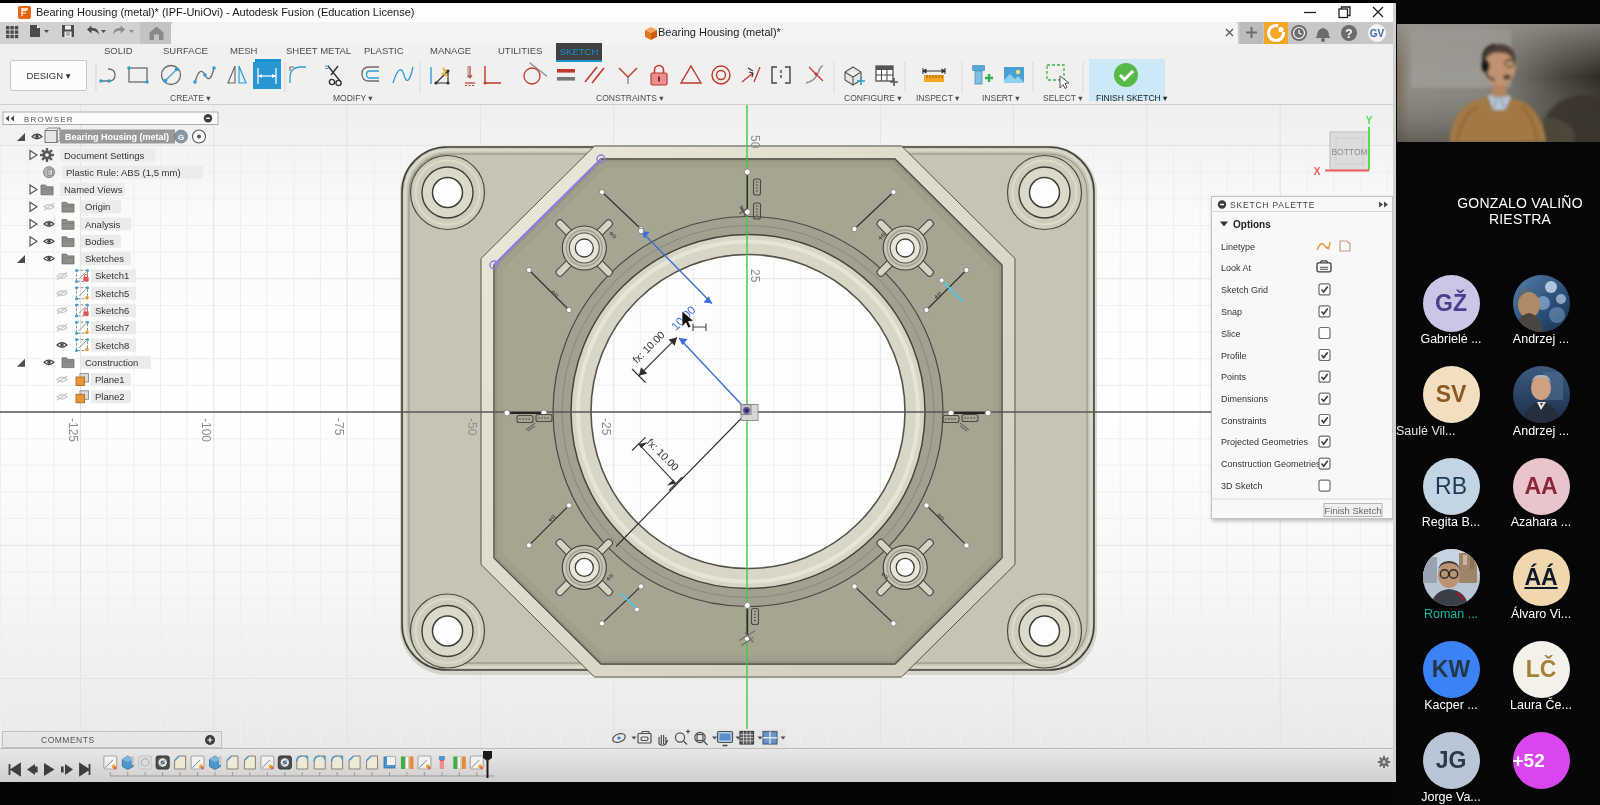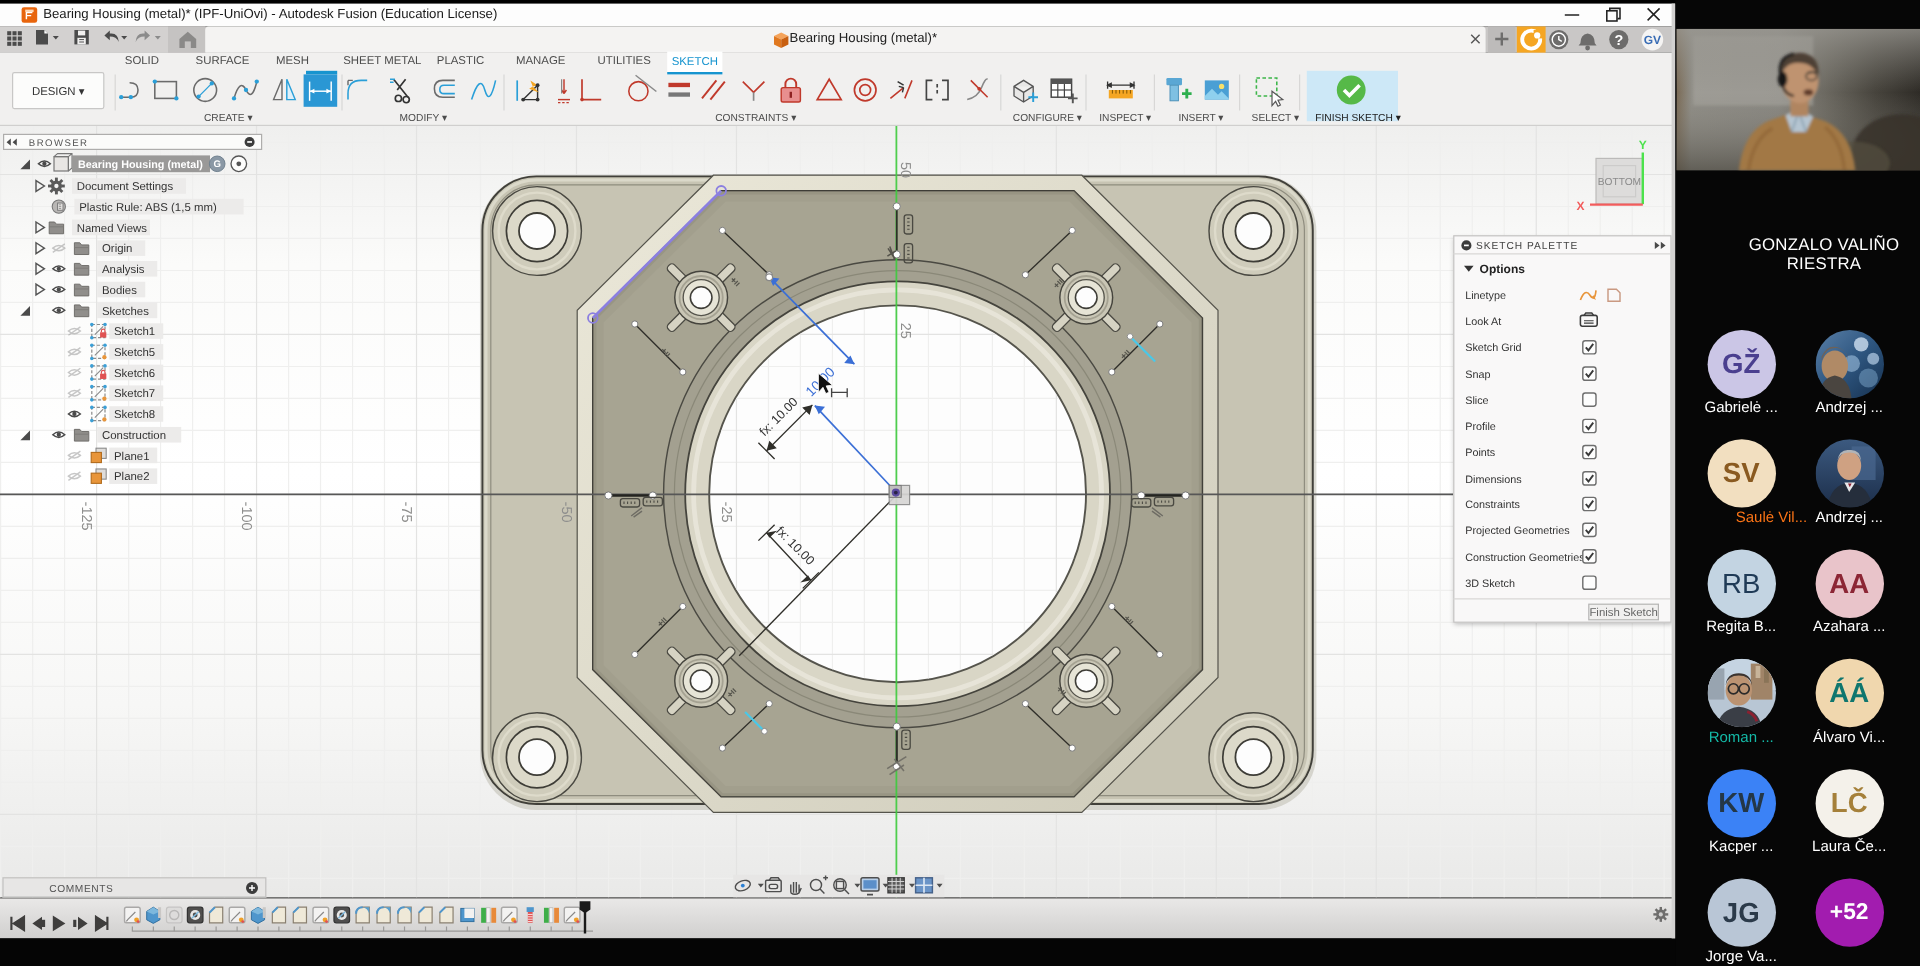--- a/index.html
+++ b/index.html
@@ -24,21 +24,21 @@
 </div>
 
 <div class="abs" style="left:0;top:44px;width:1396px;height:61px;background:#f1f0ef;border-bottom:1px solid #d0cfce;"></div>
 <div class="rtab" style="left:104px;">SOLID</div>
 <div class="rtab" style="left:163px;">SURFACE</div>
 <div class="rtab" style="left:230px;">MESH</div>
 <div class="rtab" style="left:286px;">SHEET METAL</div>
 <div class="rtab" style="left:364px;">PLASTIC</div>
 <div class="rtab" style="left:430px;">MANAGE</div>
 <div class="rtab" style="left:498px;">UTILITIES</div>
-<div class="abs" style="left:556px;top:43px;width:46px;height:19px;background:#ffffff;border-bottom:2.5px solid #1694cf;font-size:9.5px;color:#1694cf;text-align:center;padding-top:2.5px;">SKETCH</div>
+<div class="abs" style="left:556px;top:43px;width:46px;height:19px;background:#404040;border-bottom:2.5px solid #1694cf;font-size:9.5px;color:#1694cf;text-align:center;padding-top:2.5px;">SKETCH</div>
 <div class="abs" style="left:255px;top:59px;width:26px;height:2.5px;background:#1694cf;"></div>
 <div class="abs" style="left:10px;top:60px;width:77px;height:31px;background:#fcfcfb;border:1px solid #c8c7c6;border-radius:2px;font-size:9.5px;color:#333;text-align:center;padding-top:9px;">DESIGN ▾</div>
 <div class="glabel" style="left:170px;">CREATE ▾</div>
 <div class="glabel" style="left:333px;">MODIFY ▾</div>
 <div class="glabel" style="left:596px;">CONSTRAINTS ▾</div>
 <div class="glabel" style="left:844px;">CONFIGURE ▾</div>
 <div class="glabel" style="left:916px;">INSPECT ▾</div>
 <div class="glabel" style="left:982px;">INSERT ▾</div>
 <div class="glabel" style="left:1043px;">SELECT ▾</div>
 <div class="abs" style="left:1089px;top:59px;width:76px;height:42px;background:#cde8f7;"></div>
@@ -1102,21 +1102,21 @@
         <circle cx="48" cy="24" r="5" fill="#b8d0e8" opacity="0.7"></circle>
 <circle cx="30" cy="28" r="7" fill="#9ec0dd" opacity="0.6"></circle>
         <circle cx="44" cy="40" r="8" fill="#7da8cc" opacity="0.5"></circle>
 <ellipse cx="16" cy="30" rx="11" ry="13" fill="#b08a66"></ellipse>
 <path d="M5 26 Q8 14 18 15 Q26 16 27 25 Q27 18 20 15 Q10 11 5 22 Z" fill="#6e6258"></path>
 <path d="M2 57 Q4 40 16 38 Q28 40 30 57 Z" fill="#4a4540"></path>
 </g>
     </svg>
 <div style="position:absolute;left:90px;top:332px;width:110px;text-align:center;color:#fff;font-size:12.5px;white-space:nowrap;">Andrzej ...</div>
 <div style="position:absolute;left:26.5px;top:366.0px;width:57px;height:57px;border-radius:50%;background:#f2dfc0;color:#8a5a20;font-size:23px;font-weight:bold;text-align:center;line-height:57px;">SV</div>
-<div style="position:absolute;left:0px;top:423.5px;width:110px;text-align:right;color:#f97316;font-size:12.5px;white-space:nowrap;">Saulė Vil...</div>
+<div style="position:absolute;left:0px;top:423.5px;width:110px;text-align:left;color:#e5e5e5;font-size:12.5px;white-space:nowrap;">Saulė Vil...</div>
 <svg style="position:absolute;left:116.5px;top:366.0px;" width="57" height="57" viewBox="0 0 57 57">
 <defs>
         <clipPath id="cp2">
           <circle cx="28.5" cy="28.5" r="28.5"></circle>
         </clipPath>
 <linearGradient id="p2g" x1="0" y1="0" x2="0" y2="1">
           <stop offset="0" stop-color="#3c5a80"></stop>
           <stop offset="1" stop-color="#1c2e4a"></stop>
         </linearGradient>
       </defs>
@@ -1151,22 +1151,22 @@
 <ellipse cx="26" cy="26" rx="11" ry="13" fill="#bb9372"></ellipse>
 <path d="M15 22 Q16 12 26 12 Q36 12 37 22 Q35 14 26 14 Q17 14 15 22 Z" fill="#3c3430"></path>
 <circle cx="21.5" cy="25" r="4.2" fill="none" stroke="#2a2a2a" stroke-width="1.4"></circle>
 <circle cx="30.5" cy="25" r="4.2" fill="none" stroke="#2a2a2a" stroke-width="1.4"></circle>
 <line x1="25.7" y1="25" x2="26.3" y2="25" stroke="#2a2a2a" stroke-width="1.2"></line>
 <path d="M8 57 Q10 42 26 40 Q43 42 45 57 Z" fill="#3a3e46"></path>
 <path d="M33 44 q6 2 8 8" stroke="#8c2030" stroke-width="2.5" fill="none"></path>
 </g>
     </svg>
 <div style="position:absolute;left:0px;top:606.5px;width:110px;text-align:center;color:#14b8a6;font-size:12.5px;white-space:nowrap;">Roman ...</div>
-<div style="position:absolute;left:116.5px;top:549.0px;width:57px;height:57px;border-radius:50%;background:#f0d7ae;color:#0f766e;font-size:23px;font-weight:bold;text-align:center;line-height:57px;">ÁÁ</div>
+<div style="position:absolute;left:116.5px;top:549.0px;width:57px;height:57px;border-radius:50%;background:#f0d7ae;color:#0f172a;font-size:23px;font-weight:bold;text-align:center;line-height:57px;text-decoration:underline;">ÁÁ</div>
 <div style="position:absolute;left:90px;top:606.5px;width:110px;text-align:center;color:#fff;font-size:12.5px;white-space:nowrap;">Álvaro Vi...</div>
 <div style="position:absolute;left:26.5px;top:640.5px;width:57px;height:57px;border-radius:50%;background:#3b82f6;color:#243747;font-size:23px;font-weight:bold;text-align:center;line-height:57px;">KW</div>
 <div style="position:absolute;left:0px;top:698px;width:110px;text-align:center;color:#fff;font-size:12.5px;white-space:nowrap;">Kacper ...</div>
 <div style="position:absolute;left:116.5px;top:640.5px;width:57px;height:57px;border-radius:50%;background:#f4f1ea;color:#a5803a;font-size:23px;font-weight:bold;text-align:center;line-height:57px;">LČ</div>
 <div style="position:absolute;left:90px;top:698px;width:110px;text-align:center;color:#fff;font-size:12.5px;white-space:nowrap;">Laura Če...</div>
 <div style="position:absolute;left:26.5px;top:732.0px;width:57px;height:57px;border-radius:50%;background:#b9c6d6;color:#2b3a4a;font-size:23px;font-weight:bold;text-align:center;line-height:57px;">JG</div>
 <div style="position:absolute;left:0px;top:789.5px;width:110px;text-align:center;color:#fff;font-size:12.5px;white-space:nowrap;">Jorge Va...</div>
-<div style="position:absolute;left:116.5px;top:732.0px;width:57px;height:57px;border-radius:50%;background:#a21caf;color:#fff;font-size:19px;font-weight:bold;text-align:center;line-height:57px;">+52</div>
+<div style="position:absolute;left:116.5px;top:732.0px;width:57px;height:57px;border-radius:50%;background:#d946ef;color:#fff;font-size:19px;font-weight:bold;text-align:left;line-height:57px;">+52</div>
 </div>
 
 </body></html>

